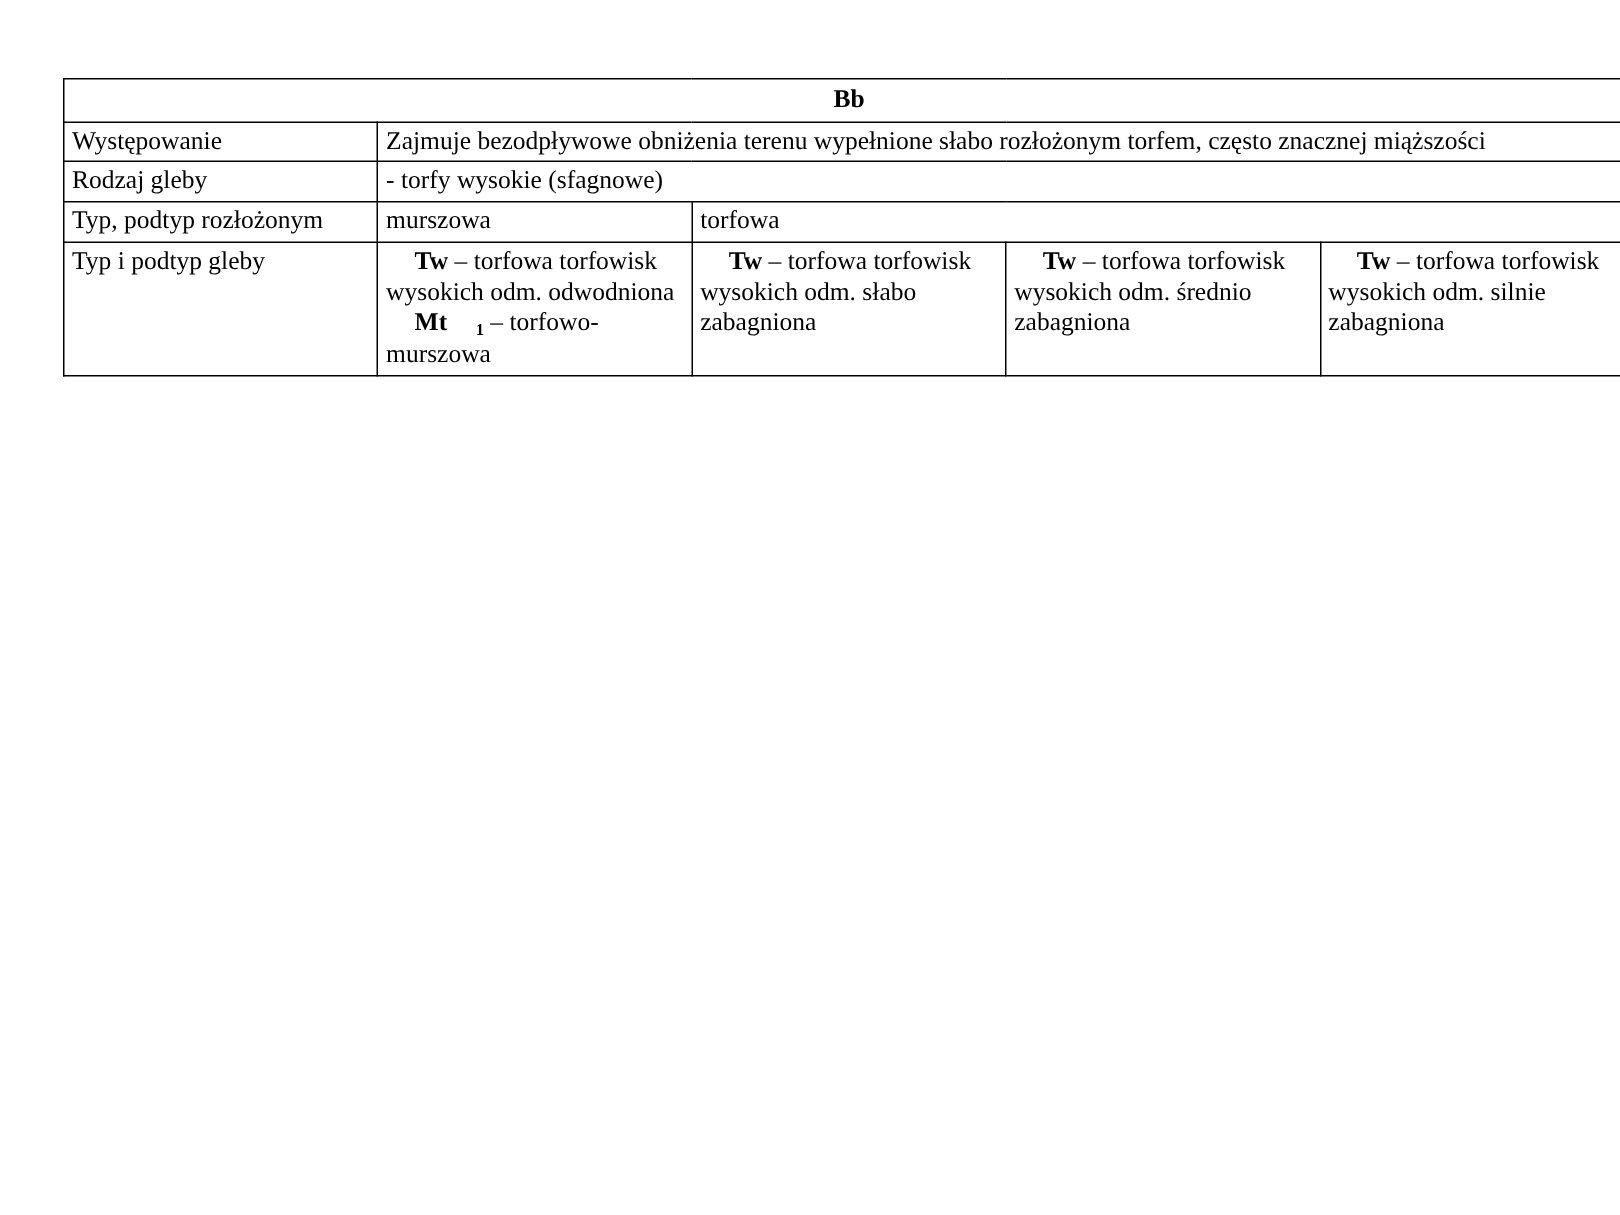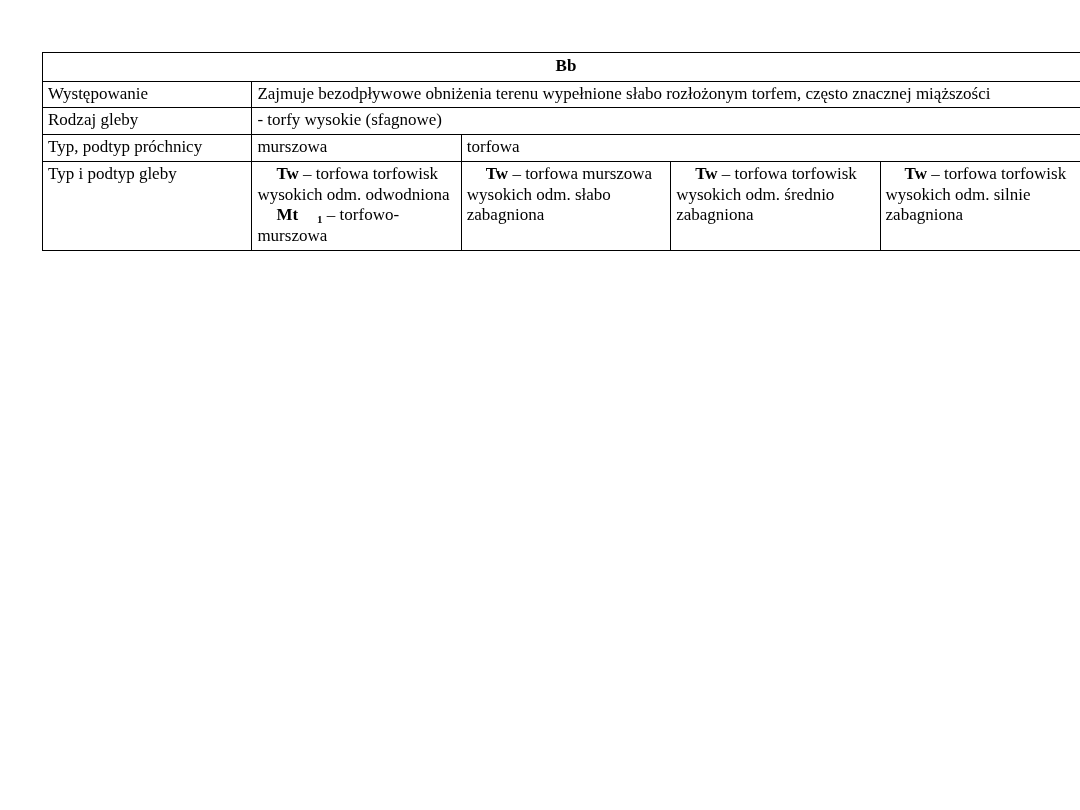--- a/index.html
+++ b/index.html
@@ -76,32 +76,32 @@
       </tr>
       <tr>
         <td class="label-col">Występowanie</td>
         <td colspan="4">Zajmuje bezodpływowe obniżenia terenu wypełnione słabo rozłożonym torfem, często znacznej miąższości</td>
       </tr>
       <tr>
         <td class="label-col">Rodzaj gleby</td>
         <td colspan="4">- torfy wysokie (sfagnowe)</td>
       </tr>
       <tr>
-        <td class="label-col">Typ, podtyp próchnicy</td>
+        <td class="label-col">Typ, podtyp rozłożonym</td>
         <td class="data-col">murszowa</td>
         <td colspan="3" class="center">torfowa</td>
       </tr>
       <tr>
         <td class="label-col">Typ i podtyp gleby</td>
         <td class="data-col">
           <span class="bold">Tw</span><span> – torfowa torfowisk wysokich odm. odwodniona</span><br>
           <span class="bold">Mt</span><sub class="bold">1</sub><span> – torfowo-murszowa</span>
         </td>
         <td class="data-col">
-          <span class="bold">Tw</span><span> – torfowa murszowa wysokich odm. słabo zabagniona</span>
+          <span class="bold">Tw</span><span> – torfowa torfowisk wysokich odm. słabo zabagniona</span>
         </td>
         <td class="data-col">
           <span class="bold">Tw</span><span> – torfowa torfowisk wysokich odm. średnio zabagniona</span>
         </td>
         <td class="data-col">
           <span class="bold">Tw</span><span> – torfowa torfowisk wysokich odm. silnie zabagniona</span>
         </td>
       </tr>
     </tbody>
   </table>

